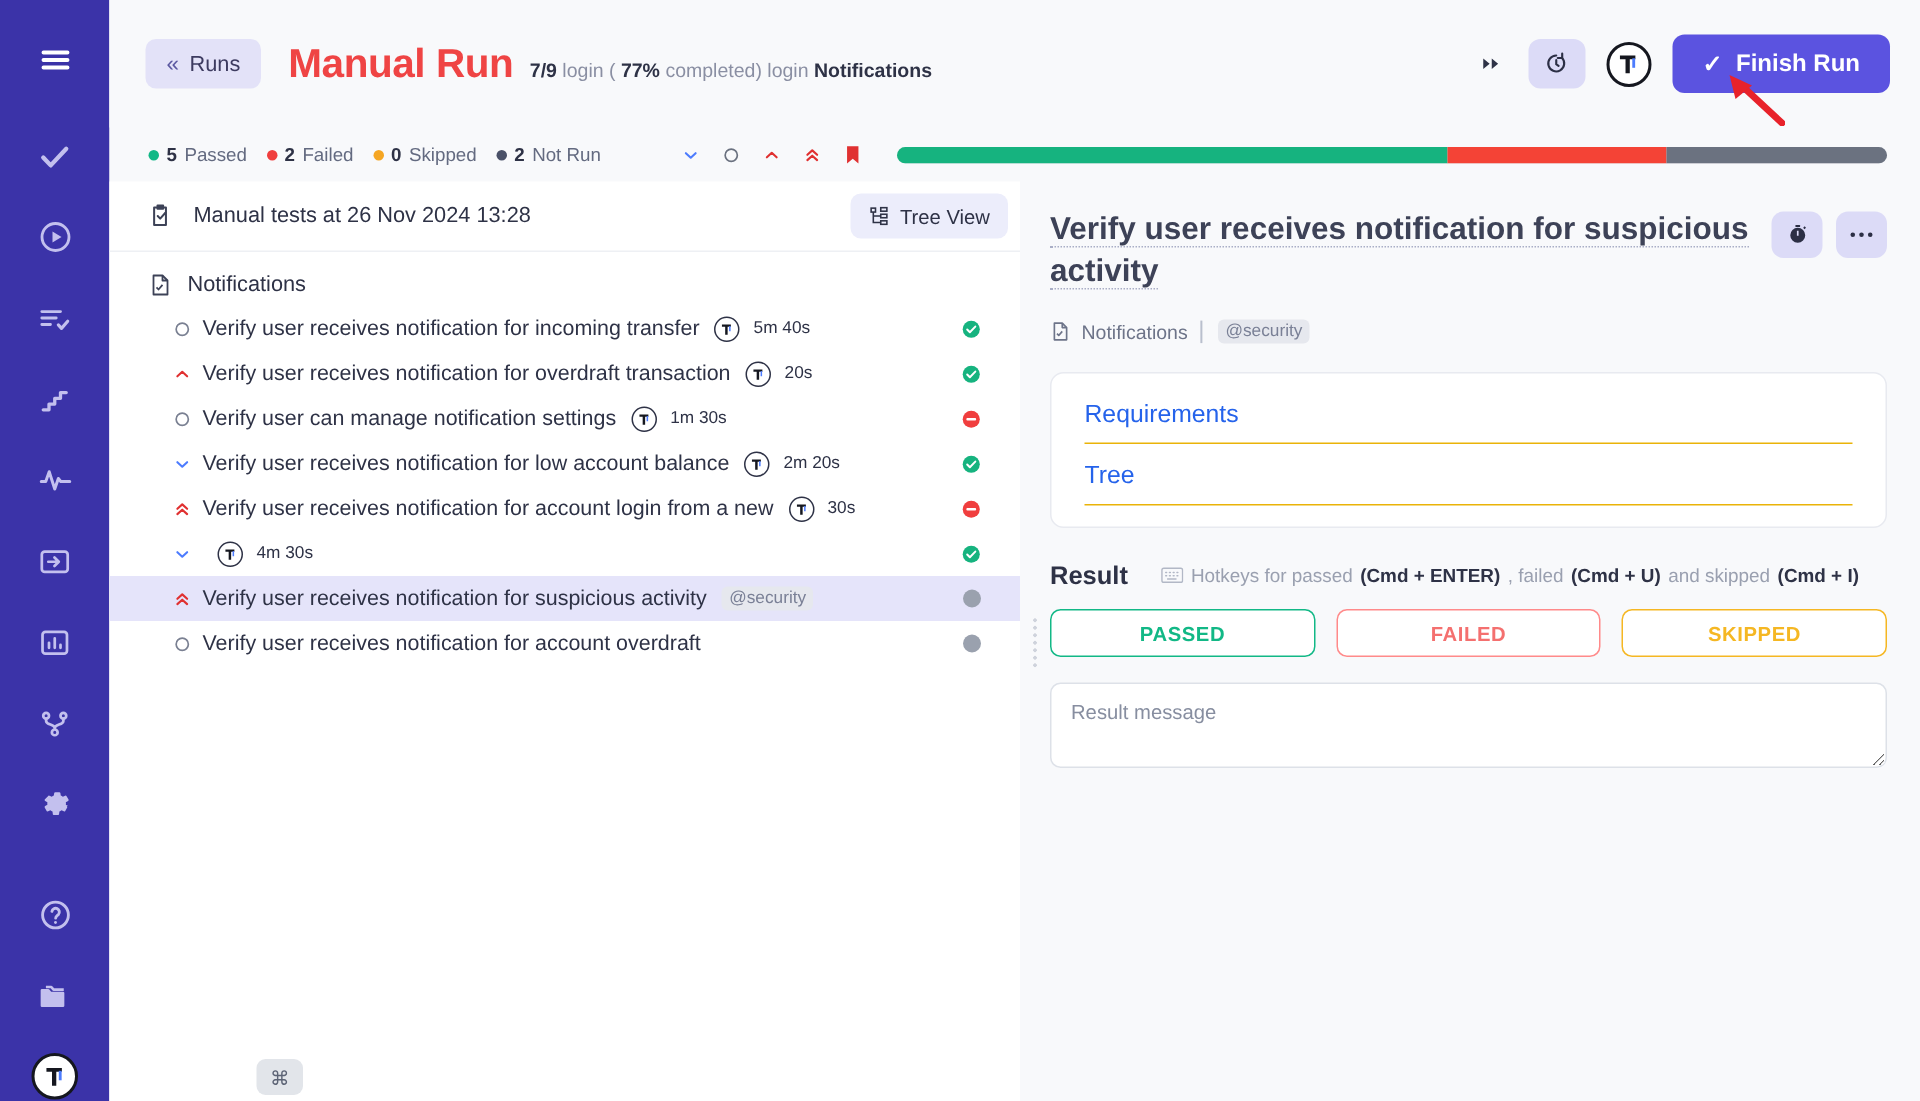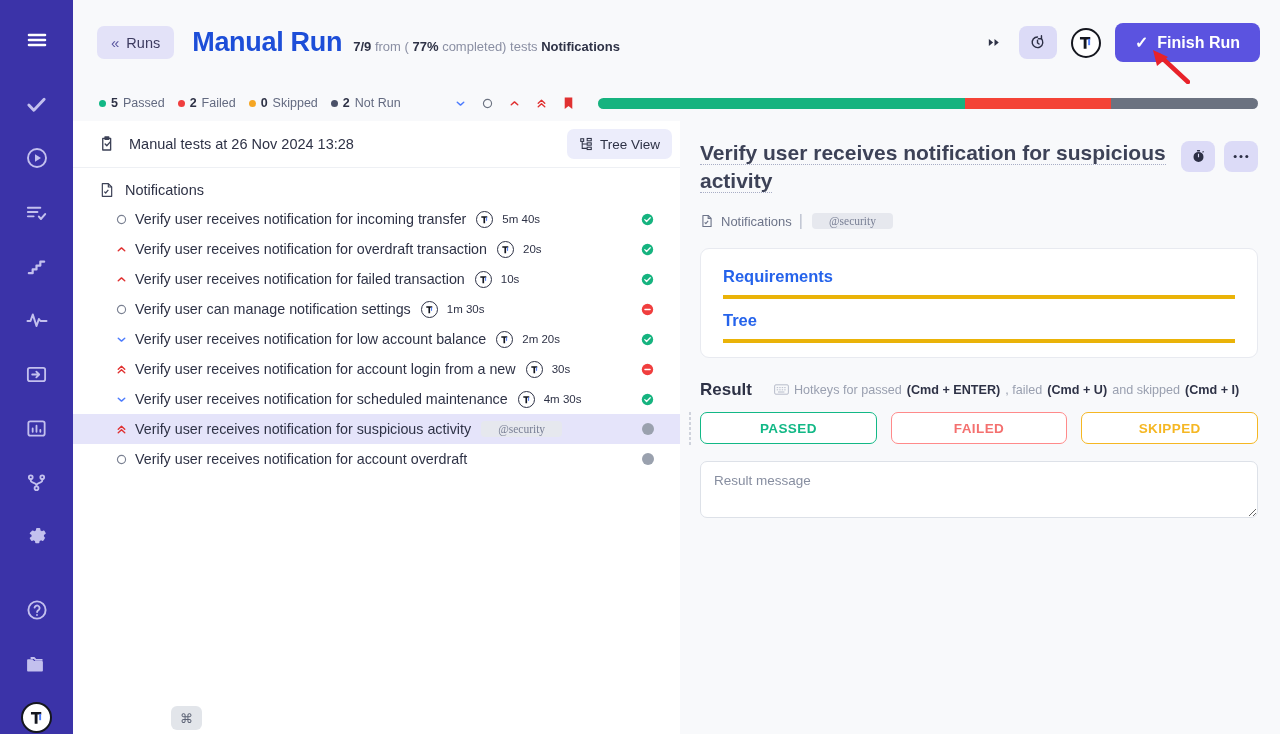--- a/index.html
+++ b/index.html
@@ -45,21 +45,21 @@
   .runs-btn {
     background: #e3e2f8; color: #3d3b60;
     border: none; border-radius: 7px;
     height: 33px; padding: 0 14px;
     font-size: 14.5px; font-family: inherit;
     display: flex; align-items: center; gap: 7px;
     cursor: pointer;
   }
   .runs-btn .chev { font-size: 15px; color: #5a57a0; }
   .page-title {
-    font-size: 27px; font-weight: bold; color: #1d4ed8;
+    font-size: 27px; font-weight: bold; color: #ef4444;
     margin-left: 18px; letter-spacing: -0.3px;
     white-space: nowrap;
   }
   .subtitle {
     margin-left: 11px; font-size: 13px; color: #8a8fa3;
     white-space: nowrap; padding-top: 8px;
   }
   .subtitle b { color: #2e3246; font-weight: bold; }
   .hdr-spacer { flex: 1 1 auto; }
   .fwd-icon { color: #2e3246; margin-right: 16px; cursor: pointer; display:flex; }
@@ -145,21 +145,21 @@
   .mini-av {
     width: 17px; height: 17px; border-radius: 50%;
     border: 1.4px solid #2e3246; background: #fff;
     display: flex; align-items: center; justify-content: center;
     margin-left: 10px; flex-shrink: 0;
   }
   .dur { font-size: 11.5px; color: #2e3246; margin-left: 9px; white-space: nowrap; }
   .tag-chip {
     background: #e6e8ee; color: #7a8096;
     border-radius: 4px; font-size: 11.5px;
-    padding: 2px 17px; margin-left: 10px; white-space: nowrap; font-family: Liberation Serif, serif;
+    padding: 2px 5px; margin-left: 10px; white-space: nowrap;
   }
   .row-status { margin-left: auto; display: flex; align-items: center; padding-left: 12px; }
   .st-dot-grey { width: 12px; height: 12px; border-radius: 50%; background: #9aa1ae; }
 
   
   .splitter {
     width: 20px; flex-shrink: 0; background: #f8f9fb;
     display: flex; align-items: center; justify-content: center;
     cursor: col-resize; position: relative;
   }
@@ -190,22 +190,22 @@
   .rp-meta { display: flex; align-items: center; gap: 7px; margin-top: 18px; }
   .rp-meta .suite { font-size: 13px; color: #6d7489; }
   .rp-meta .bar { color: #b9bfcd; }
 
   .card {
     background: #ffffff; border: 1px solid #e8eaf0;
     border-radius: 9px; margin-top: 18px;
     padding: 18px 22px 14px 22px;
   }
   .sec-link {
-    font-size: 16.5px; font-weight: bold; color: #2563eb;
-    padding-bottom: 9px; border-bottom: 4px solid #eab308;
+    font-size: 16.5px; font-weight: normal; color: #2563eb;
+    padding-bottom: 9px; border-bottom: 1px solid #eab308;
     cursor: pointer; margin-bottom: 12px;
   }
   .sec-link:last-child { margin-bottom: 0; }
 
   .result-head { display: flex; align-items: baseline; margin-top: 22px; }
   .result-lbl { font-size: 17px; font-weight: bold; color: #2e3246; }
   .hotkeys {
     margin-left: 22px; font-size: 12.6px; color: #9aa0b0;
     display: flex; align-items: center; gap: 5px; white-space: nowrap;
   }
@@ -341,23 +341,23 @@
   <div class="main">
 
     <header class="hdr">
       <button class="runs-btn">
         <span class="chev">«</span>
         <span>Runs</span>
       </button>
       <h1 class="page-title">Manual Run</h1>
       <div class="subtitle">
         <b>7/9</b>
-        <span>from (</span>
+        <span>login (</span>
         <b>77%</b>
-        <span>completed) tests</span>
+        <span>completed) login</span>
         <b>Notifications</b>
       </div>
 
       <div class="hdr-spacer"></div>
 
       <span class="fwd-icon">
         <svg width="17" height="17" viewBox="0 0 24 24" fill="currentColor">
             <path d="M4 7l6 5-6 5zM12 7l6 5-6 5z"></path>
           </svg>
       </span>
@@ -520,41 +520,20 @@
                 <span class="dur">20s</span>
                 <span class="row-status">
                   <svg width="13" height="13" viewBox="0 0 24 24">
                     <circle cx="12" cy="12" r="10.5" fill="#16b37f"></circle>
                     <path d="M7 12.3l3.3 3.4L17 8.7" fill="none" stroke="#fff" stroke-width="2.4" stroke-linecap="round" stroke-linejoin="round"></path>
                   </svg>
                 </span>
               </div>
               <div class="test-row">
                 <span class="test-prio">
-                  <svg width="13" height="13" viewBox="0 0 24 24" fill="none" stroke="#e03131" stroke-width="2.6" stroke-linecap="round" stroke-linejoin="round">
-                    <path d="M6 14.5l6-5.5 6 5.5"></path>
-                  </svg>
-                </span>
-                <span class="test-name">Verify user receives notification for failed transaction</span>
-                <span class="mini-av">
-                  <svg width="11" height="11" viewBox="0 0 24 24">
-                    <path d="M5 5h13v3.2h-4.7V20h-3.6V8.2H5z" fill="#15171f"></path>
-                    <rect x="15.4" y="7.4" width="2.2" height="7.5" fill="#4d7cfe"></rect>
-                  </svg>
-                </span>
-                <span class="dur">10s</span>
-                <span class="row-status">
-                  <svg width="13" height="13" viewBox="0 0 24 24">
-                    <circle cx="12" cy="12" r="10.5" fill="#16b37f"></circle>
-                    <path d="M7 12.3l3.3 3.4L17 8.7" fill="none" stroke="#fff" stroke-width="2.4" stroke-linecap="round" stroke-linejoin="round"></path>
-                  </svg>
-                </span>
-              </div>
-              <div class="test-row">
-                <span class="test-prio">
                   <svg width="13" height="13" viewBox="0 0 24 24" fill="none" stroke="#7a8092" stroke-width="2.1">
                     <circle cx="12" cy="12" r="7.5"></circle>
                   </svg>
                 </span>
                 <span class="test-name">Verify user can manage notification settings</span>
                 <span class="mini-av">
                   <svg width="11" height="11" viewBox="0 0 24 24">
                     <path d="M5 5h13v3.2h-4.7V20h-3.6V8.2H5z" fill="#15171f"></path>
                     <rect x="15.4" y="7.4" width="2.2" height="7.5" fill="#4d7cfe"></rect>
                   </svg>
@@ -608,21 +587,20 @@
                     <rect x="6" y="10.6" width="12" height="2.8" rx="1.2" fill="#fff"></rect>
                   </svg>
                 </span>
               </div>
               <div class="test-row">
                 <span class="test-prio">
                   <svg width="13" height="13" viewBox="0 0 24 24" fill="none" stroke="#4d7cfe" stroke-width="2.6" stroke-linecap="round" stroke-linejoin="round">
                     <path d="M6 9.5l6 5.5 6-5.5"></path>
                   </svg>
                 </span>
-                <span class="test-name">Verify user receives notification for scheduled maintenance</span>
                 <span class="mini-av">
                   <svg width="11" height="11" viewBox="0 0 24 24">
                     <path d="M5 5h13v3.2h-4.7V20h-3.6V8.2H5z" fill="#15171f"></path>
                     <rect x="15.4" y="7.4" width="2.2" height="7.5" fill="#4d7cfe"></rect>
                   </svg>
                 </span>
                 <span class="dur">4m 30s</span>
                 <span class="row-status">
                   <svg width="13" height="13" viewBox="0 0 24 24">
                     <circle cx="12" cy="12" r="10.5" fill="#16b37f"></circle>

